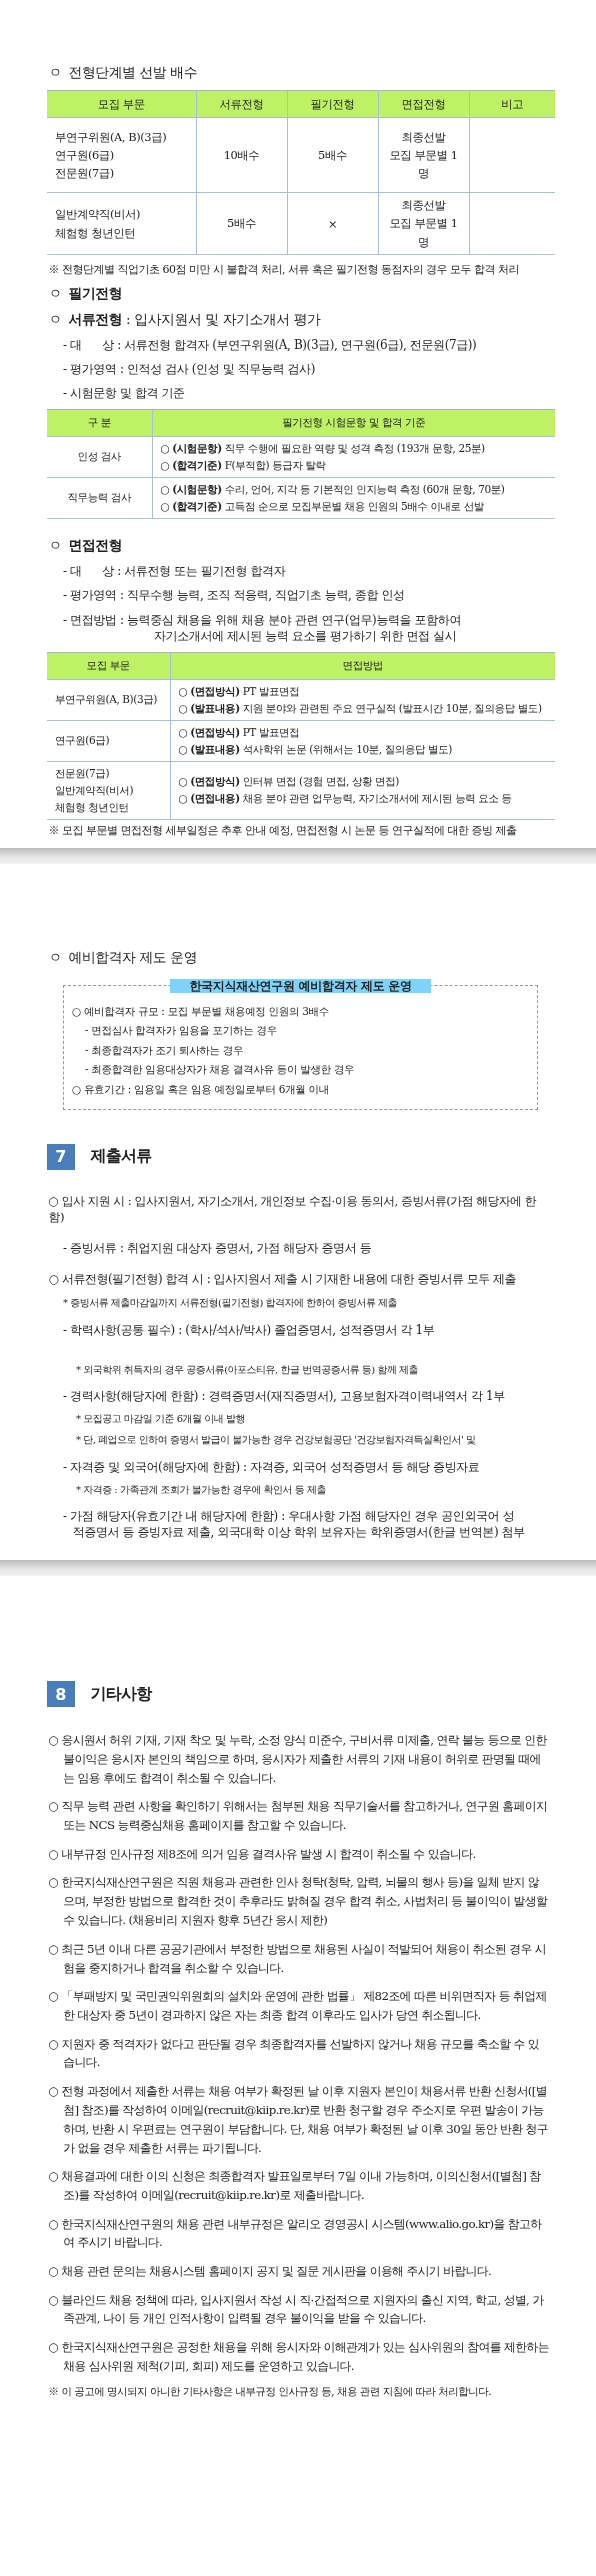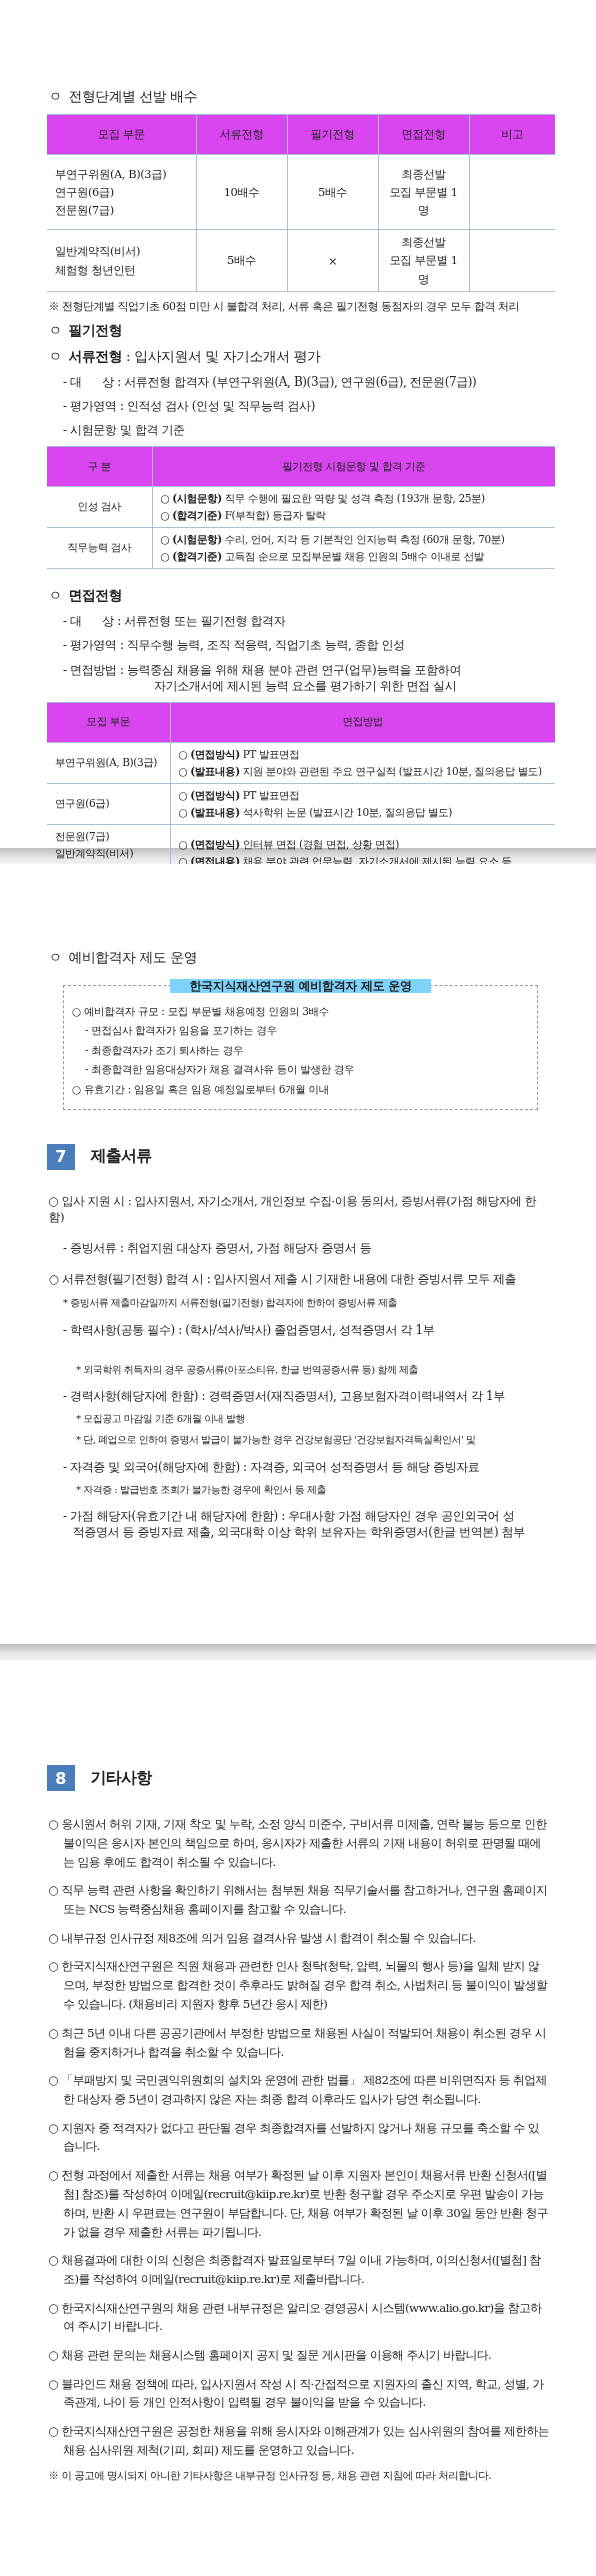--- a/index.html
+++ b/index.html
@@ -1,28 +1,28 @@
 <!DOCTYPE html>
 <html style="font-size:13px"><head>
 <meta charset="utf-8">
 <style>
   * { box-sizing: border-box; margin: 0; padding: 0; }
   body { width: 596px; background: #ffffff; font-family: "DejaVu Serif", "Liberation Serif", serif; color: #222; }
   .page { position: relative; background: #fff; padding: 0 47px; }
-  .page1 { height: 848px; padding-top: 88px; }
-  .page2 { height: 780px; padding-top: 85px; }
+  .page1 { height: 848px; padding-top: 64px; }
+  .page2 { height: 696px; padding-top: 85px; }
   .page3 { height: 880px; padding-top: 105px; }
   .divider { height: 16px; background: linear-gradient(#bdbdbd, #e6e6e6 60%, #f2f2f2); }
   .h-bullet { font-size: 13.8px; font-weight: bold; margin: 0 0 8px 1.6px; font-family: "DejaVu Sans", "Liberation Sans", sans-serif; letter-spacing: -0.4px; }
   .h-bullet .mark { font-weight: normal; margin-right: 6.5px; }
   .h-bullet .rest { font-weight: normal; font-family: "DejaVu Serif", serif; }
   .dash { font-size: 12px; margin: 0 0 8px 16px; letter-spacing: -0.4px; line-height: 1.35; }
   .dash .cont { display: block; padding-left: 91px; }
   table { border-collapse: collapse; width: 508px; margin-left: 0; font-size: 11.4px; letter-spacing: -0.4px; }
-  th { background: #d946ef; font-weight: normal; height: 40px; border-top: 1.6px solid #9fb5cf; border-left: 0.8px solid #a9bfd6; }
+  th { background: #bef264; font-weight: normal; height: 27px; border-top: 1.6px solid #9fb5cf; border-left: 0.8px solid #a9bfd6; }
   td { border-left: 0.8px solid #a9bfd6; border-top: 0.8px solid #a9bfd6; padding: 3.2px 8px; vertical-align: middle; }
   th:first-child, td:first-child { border-left: none; }
   table.sel tbody tr:last-child td, table.tst tbody tr:last-child td, table.itv tbody tr:last-child td { border-bottom: 1.6px solid #b6c4d2; }
   .center { text-align: center; }
   .note { font-size: 11px; margin: 6.5px 0 8px 1.6px; letter-spacing: -0.5px; }
   .cell-line { line-height: 1.6; }
   .bold { font-weight: bold; }
   .box { border: 0.8px dashed #999; width: 475px; margin: 18px 0 0 16px; padding: 16px 8px 9.7px 8px; position: relative; font-size: 10.5px; letter-spacing: -0.3px; }
   .box-title { position: absolute; top: -8px; left: 0; right: 0; text-align: center; }
   .box-title span { background: #7dd3fc; padding: 0 19.5px; font-weight: bold; font-size: 12px; font-family: "DejaVu Sans", sans-serif; }
@@ -134,21 +134,21 @@
         <td>부연구위원(A, B)(3급)</td>
         <td>
           <div class="cell-line">○ <span class="bold">(면접방식)</span><span> PT 발표면접</span></div>
           <div class="cell-line">○ <span class="bold">(발표내용)</span><span> 지원 분야와 관련된 주요 연구실적 (발표시간 10분, 질의응답 별도)</span></div>
         </td>
       </tr>
       <tr>
         <td>연구원(6급)</td>
         <td>
           <div class="cell-line">○ <span class="bold">(면접방식)</span><span> PT 발표면접</span></div>
-          <div class="cell-line">○ <span class="bold">(발표내용)</span><span> 석사학위 논문 (발표시간 10분, 질의응답 별도)</span></div>
+          <div class="cell-line">○ <span class="bold">(발표내용)</span><span> 석사학위 논문 (위해서는 10분, 질의응답 별도)</span></div>
         </td>
       </tr>
       <tr>
         <td>
             <div class="cell-line">전문원(7급)</div>
             <div class="cell-line">일반계약직(비서)</div>
             <div class="cell-line">체험형 청년인턴</div>
           </td>
         <td>
           <div class="cell-line">○ <span class="bold">(면접방식)</span><span> 인터뷰 면접 (경험 면접, 상황 면접)</span></div>
@@ -180,21 +180,21 @@
   <div class="o-item" style="font-size:11.8px">○ 입사 지원 시 : 입사지원서, 자기소개서, 개인정보 수집·이용 동의서, 증빙서류(가점 해당자에 한함)</div>
   <div class="dash" style="margin-bottom:14.6px">- 증빙서류 : 취업지원 대상자 증명서, 가점 해당자 증명서 등</div>
   <div class="o-item" style="margin-bottom:8px">○ 서류전형(필기전형) 합격 시 : 입사지원서 제출 시 기재한 내용에 대한 증빙서류 모두 제출</div>
   <div class="small-note" style="margin-left:16px;margin-top:0">* 증빙서류 제출마감일까지 서류전형(필기전형) 합격자에 한하여 증빙서류 제출</div>
   <div class="dash" style="margin-bottom:29px">- 학력사항(공통 필수) : (학사/석사/박사) 졸업증명서, 성적증명서 각 1부</div>
   <div class="small-note">* 외국학위 취득자의 경우 공증서류(아포스티유, 한글 번역공증서류 등) 함께 제출</div>
   <div class="dash" style="margin-bottom:11.4px">- 경력사항(해당자에 한함) : 경력증명서(재직증명서), 고용보험자격이력내역서 각 1부</div>
   <div class="small-note">* 모집공고 마감일 기준 6개월 이내 발행</div>
   <div class="small-note"><span>* 단, 폐업으로 인하여 증명서 발급이 불가능한 경우 건강보험공단 '건강보험자격득실확인서' 및</span></div>
   <div class="dash" style="margin-bottom:11.4px">- 자격증 및 외국어(해당자에 한함) : 자격증, 외국어 성적증명서 등 해당 증빙자료</div>
-  <div class="small-note">* 자격증 : 발급번호 조회가 불가능한 경우에 확인서 등 제출</div>
+  <div class="small-note">* 자격증 : 가족관계 조회가 불가능한 경우에 확인서 등 제출</div>
   <div class="dash"><span>- 가점 해당자(유효기간 내 해당자에 한함) : 우대사항 가점 해당자인 경우 공인외국어 성</span><span class="cont" style="padding-left:9.7px">적증명서 등 증빙자료 제출, 외국대학 이상 학위 보유자는 학위증명서(한글 번역본) 첨부</span></div>
 </div>
 
 <div class="divider"></div>
 
 <div class="page page3">
   <div class="sec-head">
     <div class="sec-num">8</div>
     <div class="sec-title">기타사항</div>
   </div>

